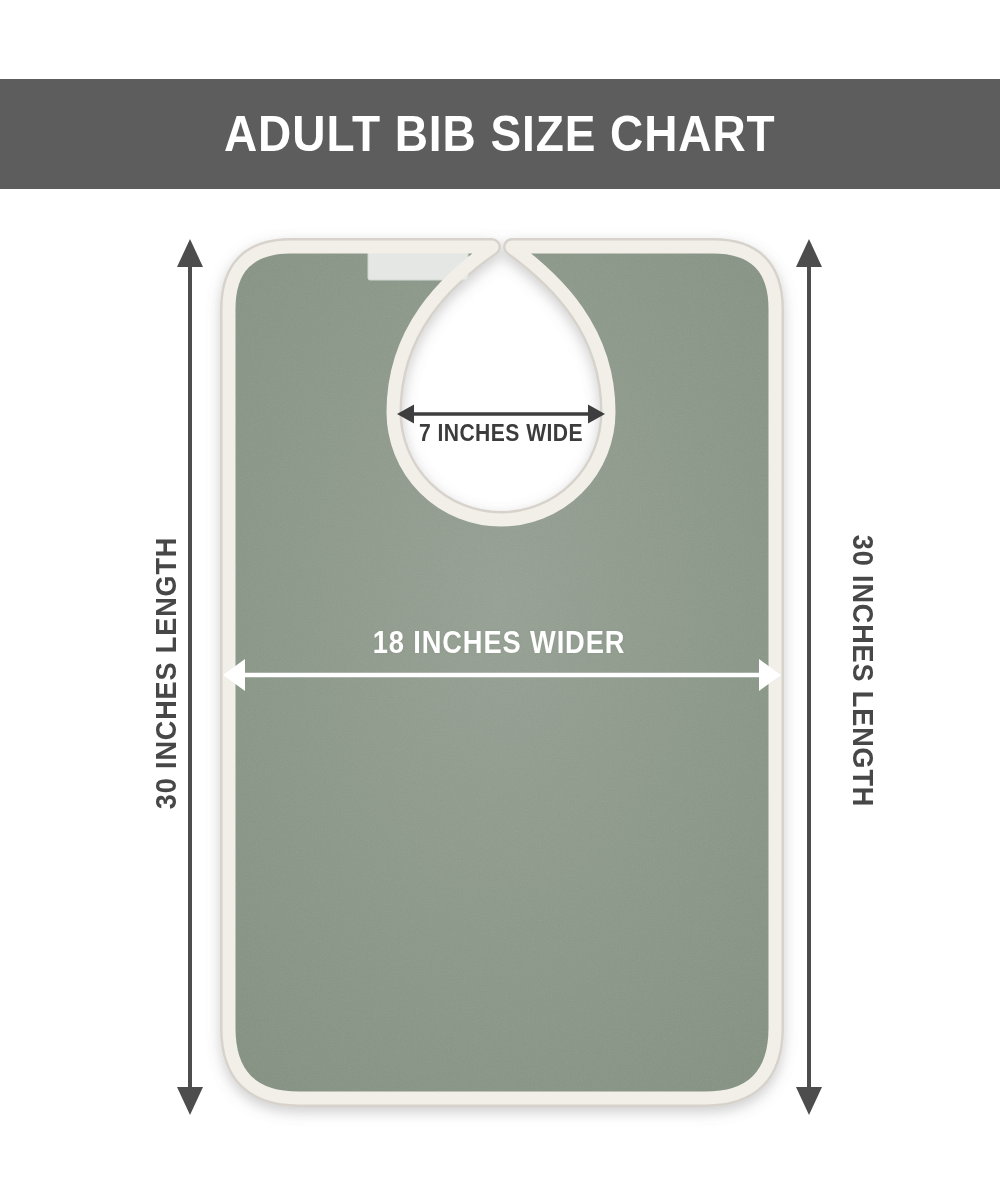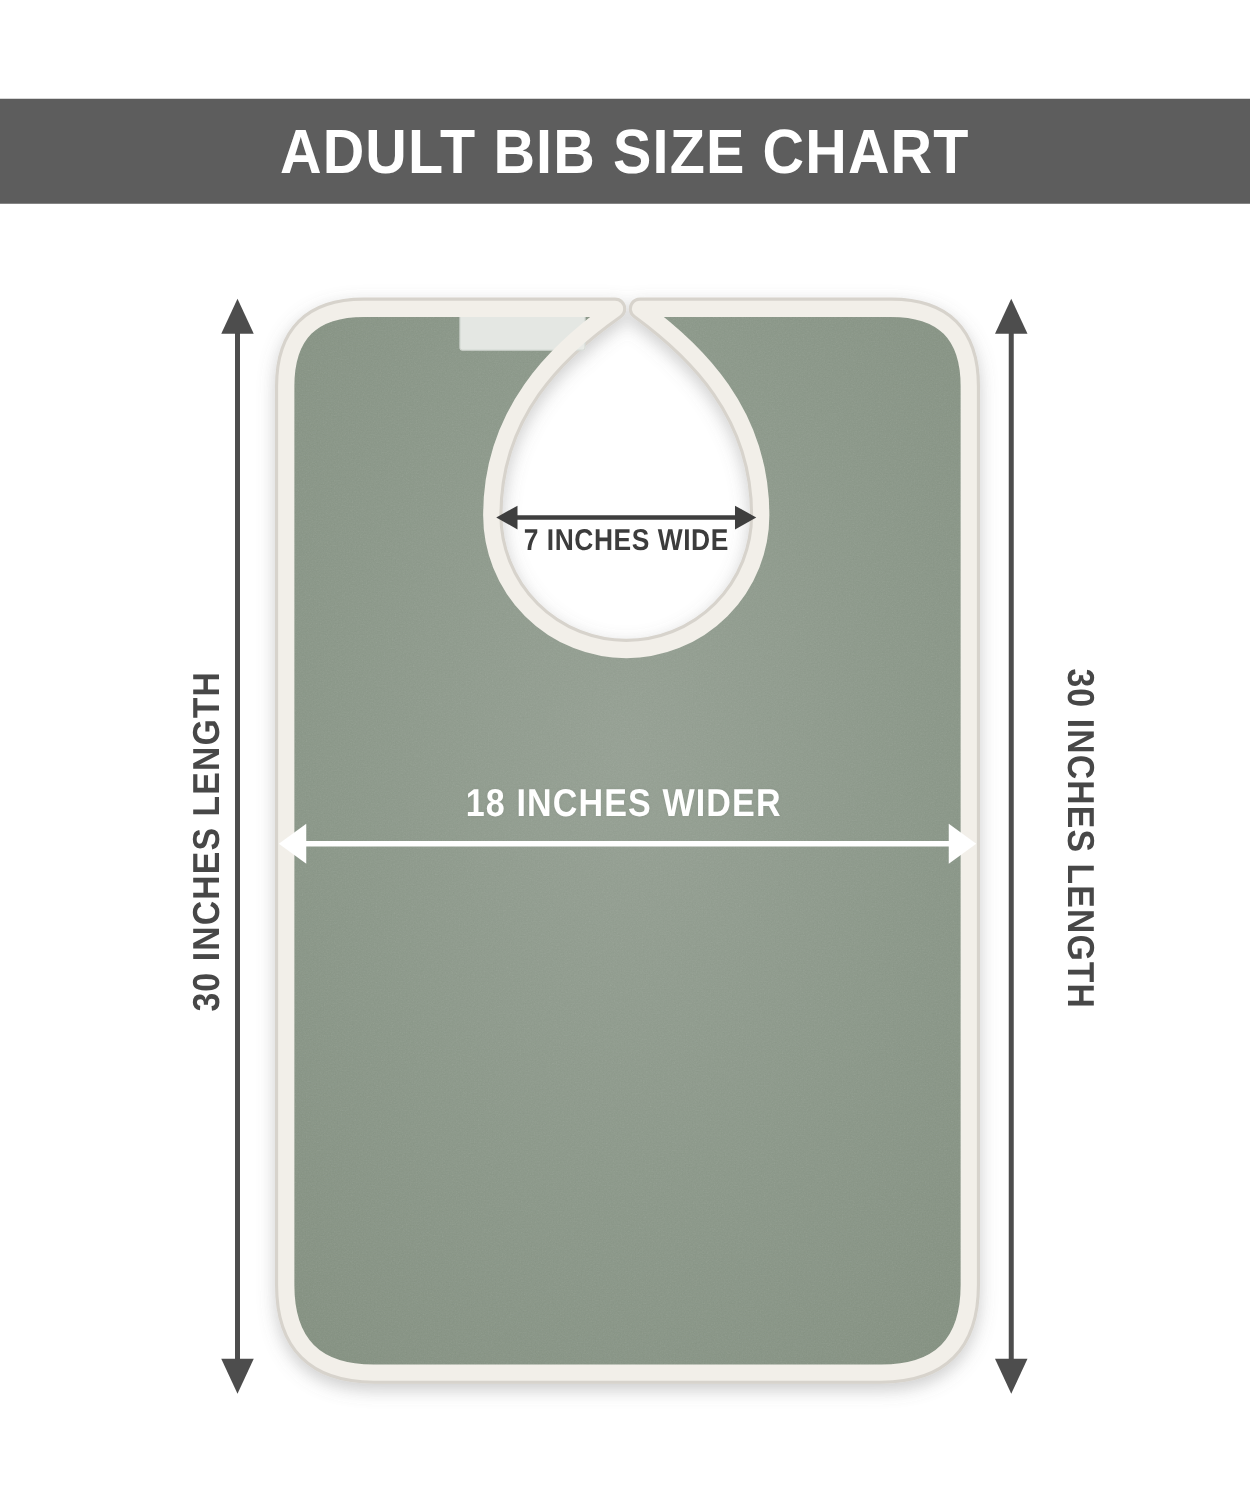--- a/index.html
+++ b/index.html
@@ -7,21 +7,21 @@
     position: relative;
     width: 1000px;
     height: 1201px;
     background: #ffffff;
     overflow: hidden;
     font-family: "Liberation Sans", sans-serif;
   }
   .banner {
     position: absolute;
     top: 79px; left: 0;
-    width: 1000px; height: 84px;
+    width: 1000px; height: 110px;
     background: #5d5d5d;
     display: flex; align-items: center; justify-content: center;
   }
   .title {
     color: #ffffff;
     font-size: 50px;
     font-weight: 700;
     letter-spacing: 1px;
     white-space: nowrap;
     transform: scaleX(0.92);

